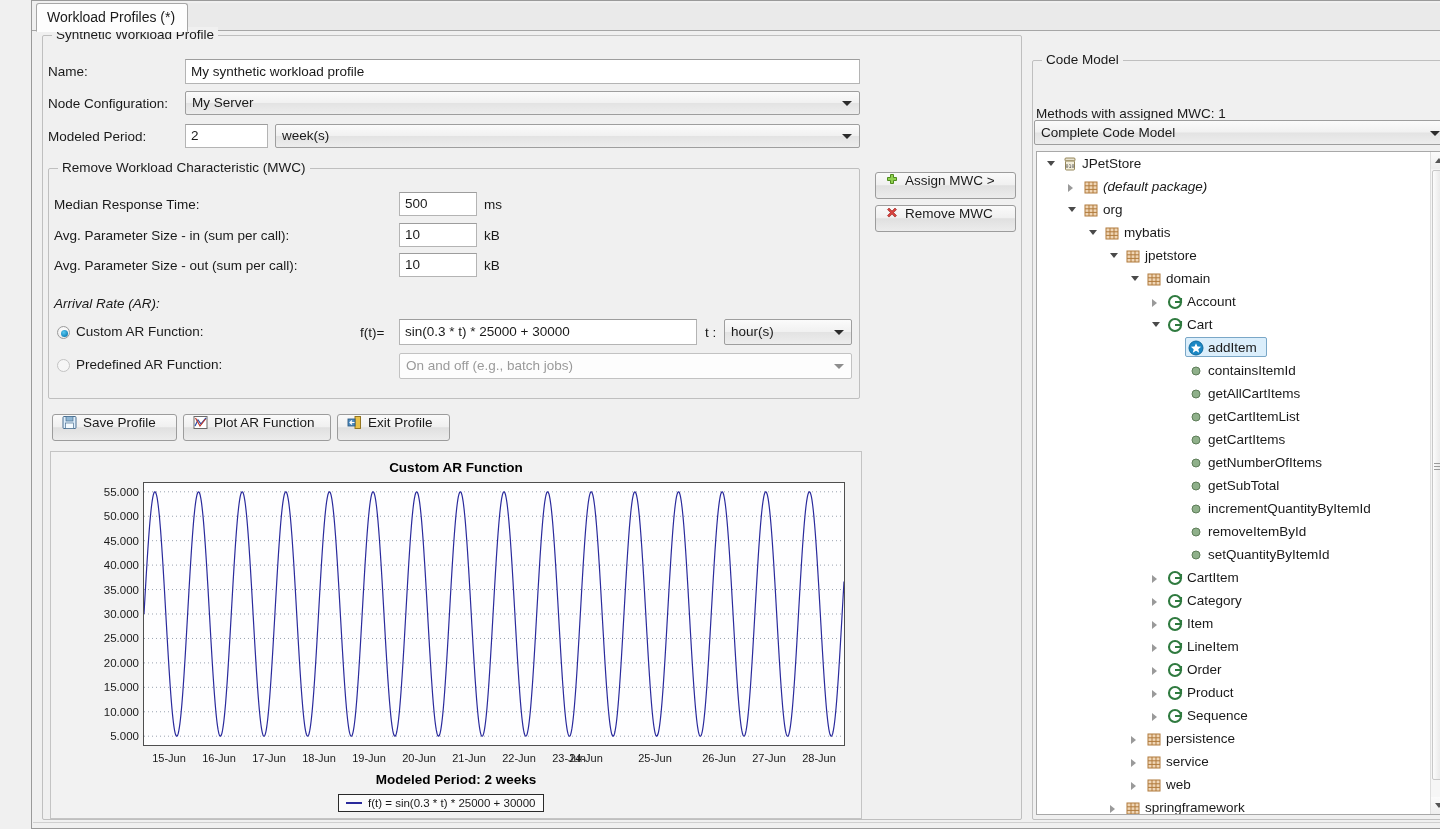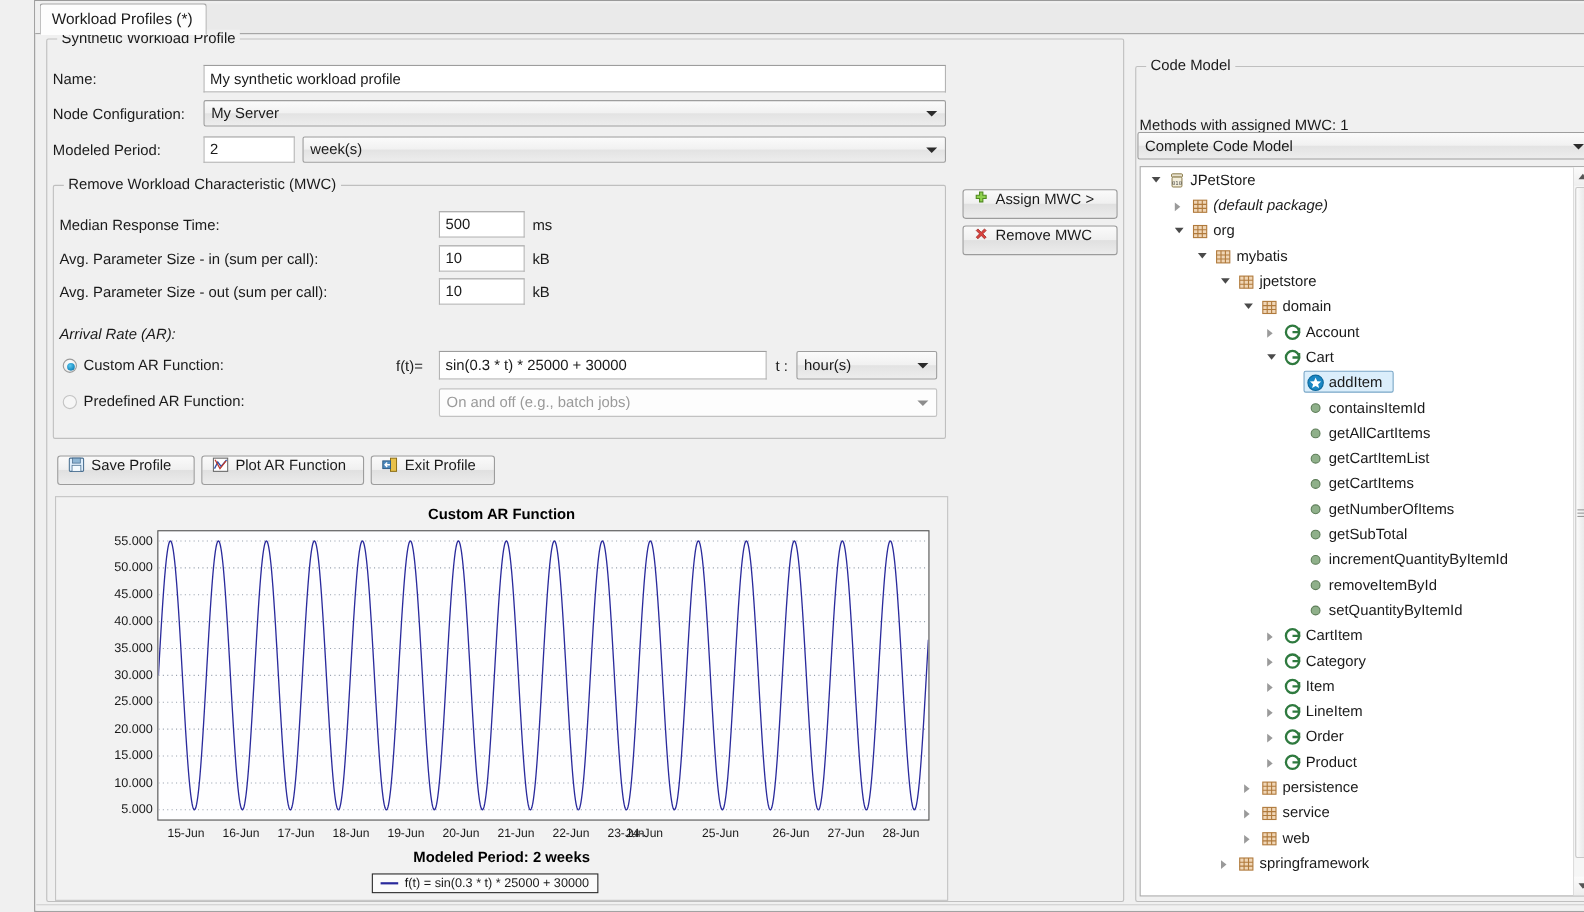--- a/index.html
+++ b/index.html
@@ -639,20 +639,30 @@
           <span class="twist" style="left: 115px; top: 6.5px;">
             <span class="tri-closed" style="position: absolute; left: 0px; top: 2px;"></span>
           </span>
           <span class="tico" style="left: 130px; top: 3.5px;"><svg width="16" height="16" viewBox="0 0 16 16">
               <circle cx="8" cy="8" r="6" fill="none" stroke="#2f7a3f" stroke-width="2.1"></circle>
               <path d="M8 8 L14 8 L14 4" fill="none" stroke="#2f7a3f" stroke-width="2.1"></path>
             </svg></span>
           <span class="tlabel" style="left: 150px;">Product</span>
         </div>
         <div class="trow" style="height: 23px;">
+          <span class="twist" style="left: 115px; top: 6.5px;">
+            <span class="tri-closed" style="position: absolute; left: 0px; top: 2px;"></span>
+          </span>
+          <span class="tico" style="left: 130px; top: 3.5px;"><svg width="16" height="16" viewBox="0 0 16 16">
+              <circle cx="8" cy="8" r="6" fill="none" stroke="#2f7a3f" stroke-width="2.1"></circle>
+              <path d="M8 8 L14 8 L14 4" fill="none" stroke="#2f7a3f" stroke-width="2.1"></path>
+            </svg></span>
+          <span class="tlabel" style="left: 150px;">Sequence</span>
+        </div>
+        <div class="trow" style="height: 23px;">
           <span class="twist" style="left: 94px; top: 6.5px;">
             <span class="tri-closed" style="position: absolute; left: 0px; top: 2px;"></span>
           </span>
           <span class="tico" style="left: 109px; top: 3.5px;"><svg width="16" height="16" viewBox="0 0 16 16">
               <rect x="2" y="3" width="12" height="11" fill="#f0d6b6" stroke="#b07a3c" stroke-width="1"></rect>
               <line x1="2" y1="6.8" x2="14" y2="6.8" stroke="#b07a3c" stroke-width="1"></line>
               <line x1="2" y1="10.4" x2="14" y2="10.4" stroke="#b07a3c" stroke-width="1"></line>
               <line x1="6" y1="3" x2="6" y2="14" stroke="#b07a3c" stroke-width="1"></line>
               <line x1="10" y1="3" x2="10" y2="14" stroke="#b07a3c" stroke-width="1"></line>
             </svg></span>

